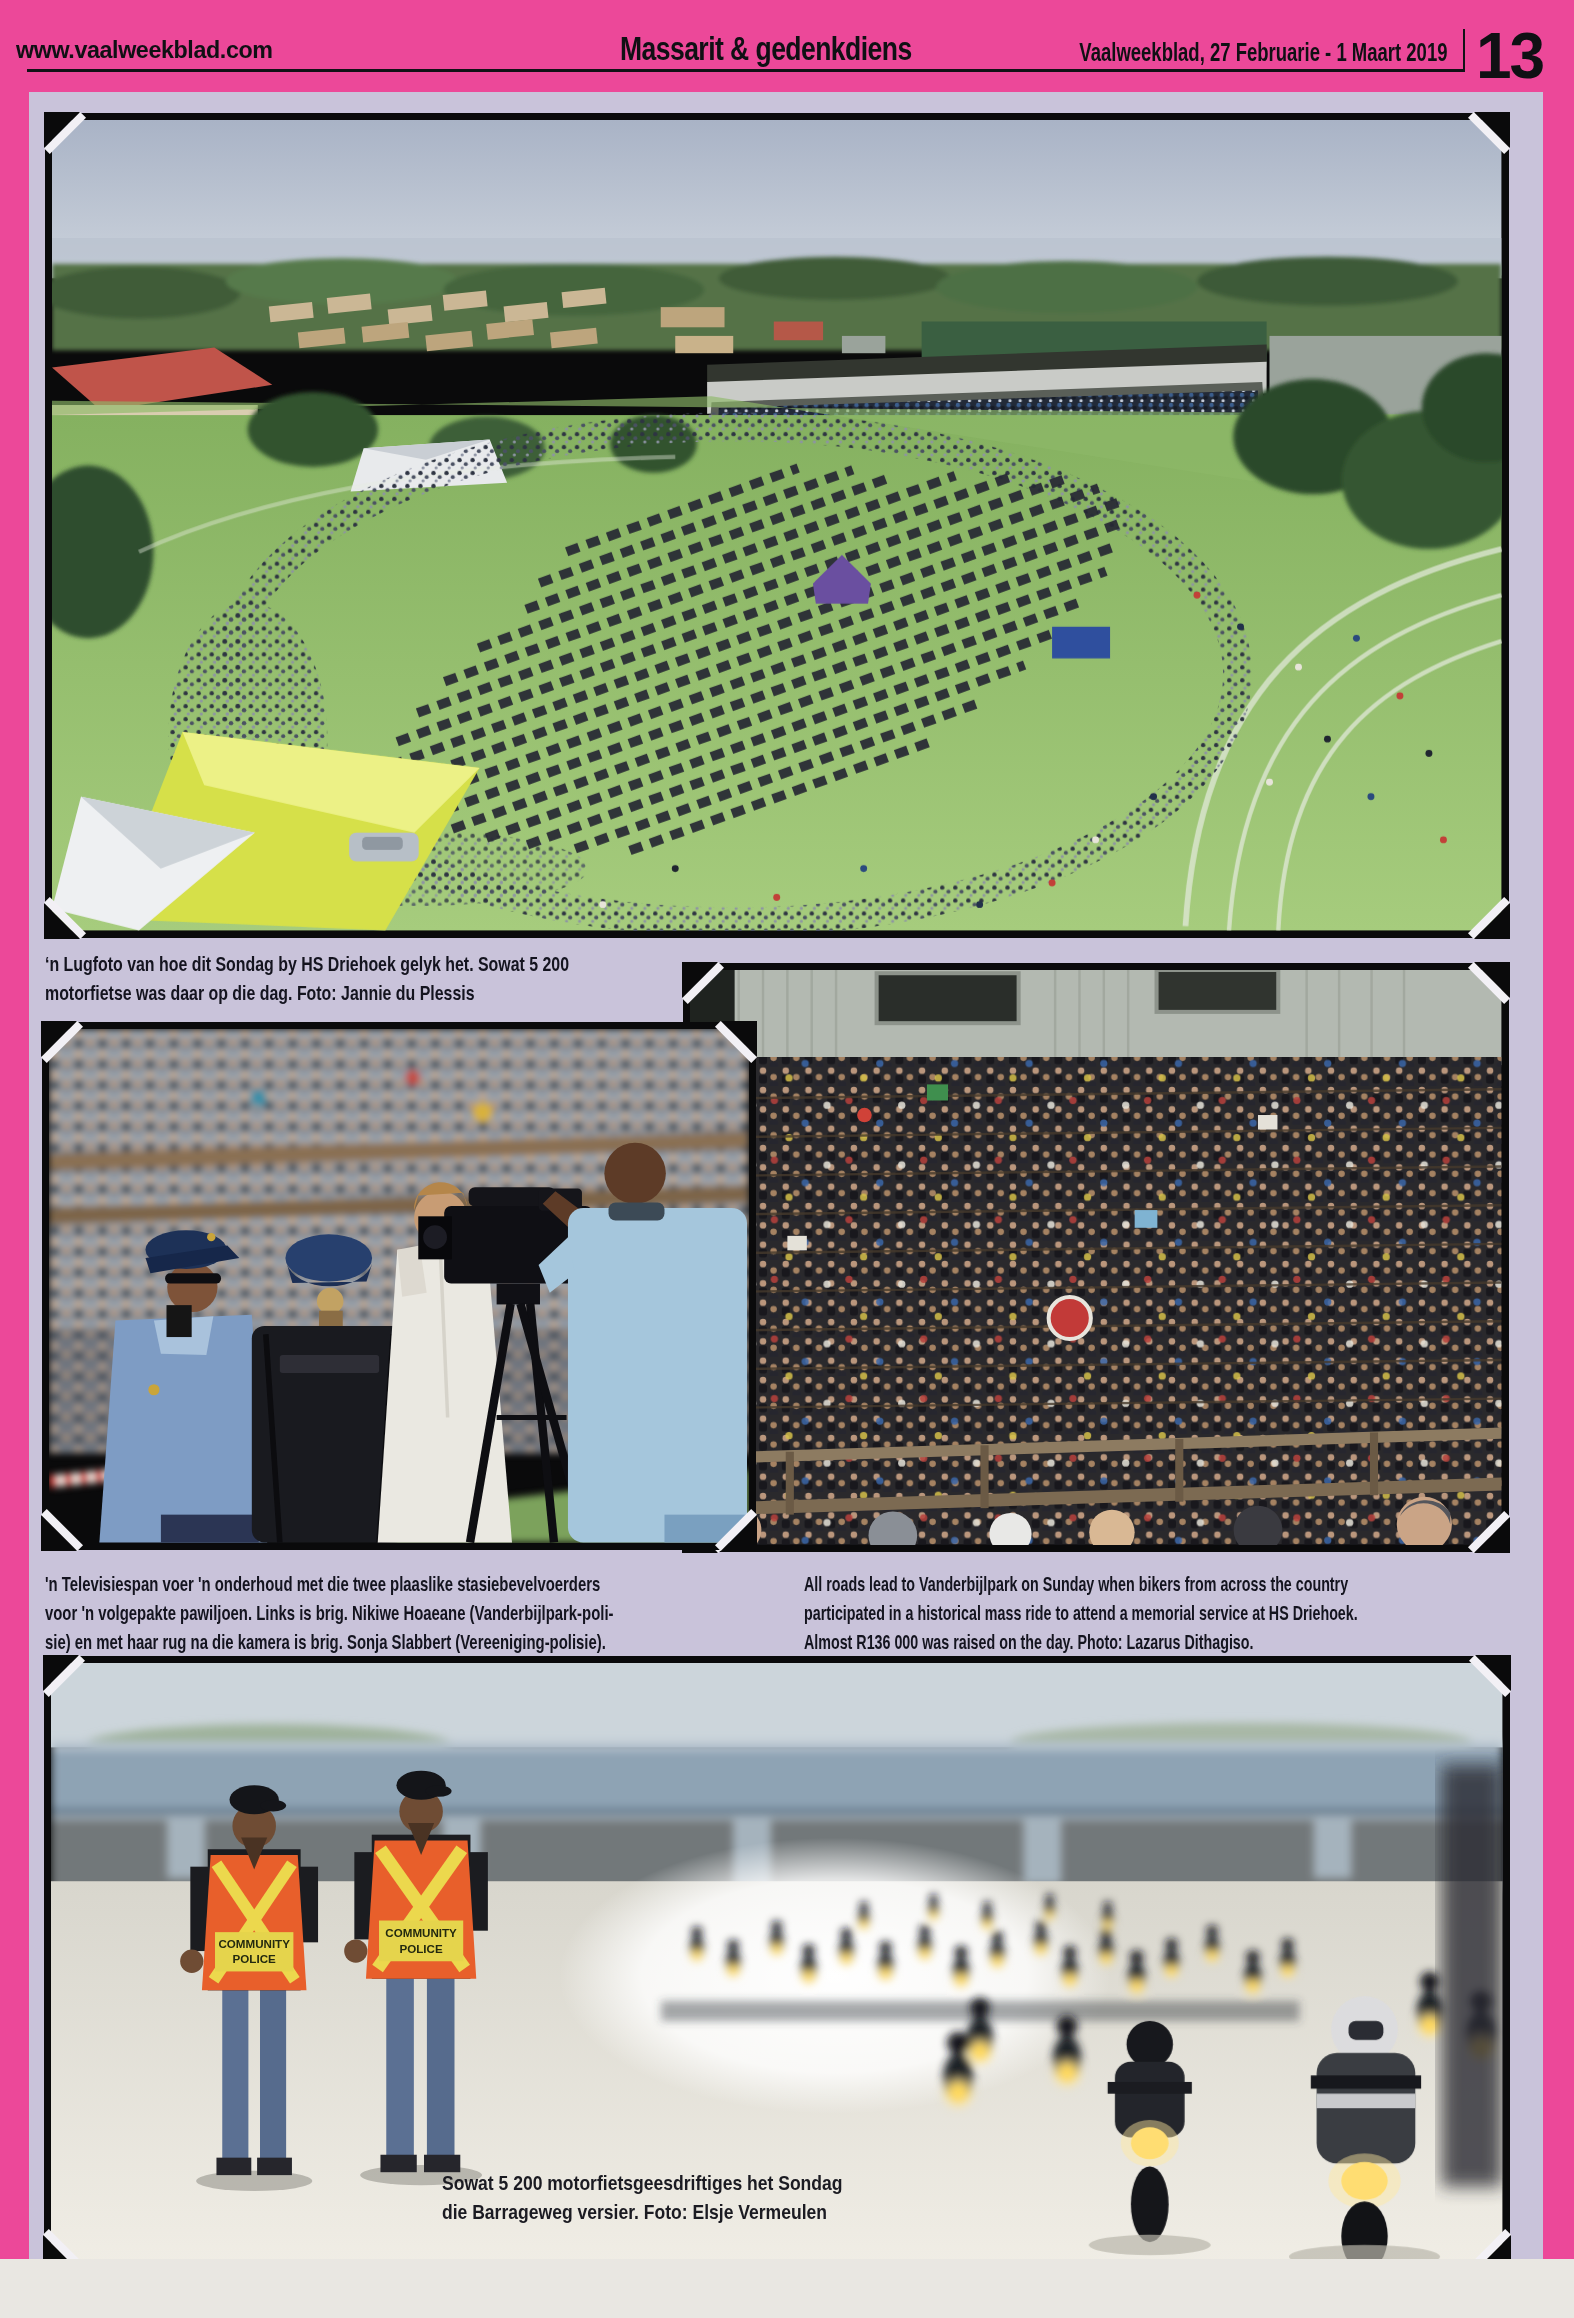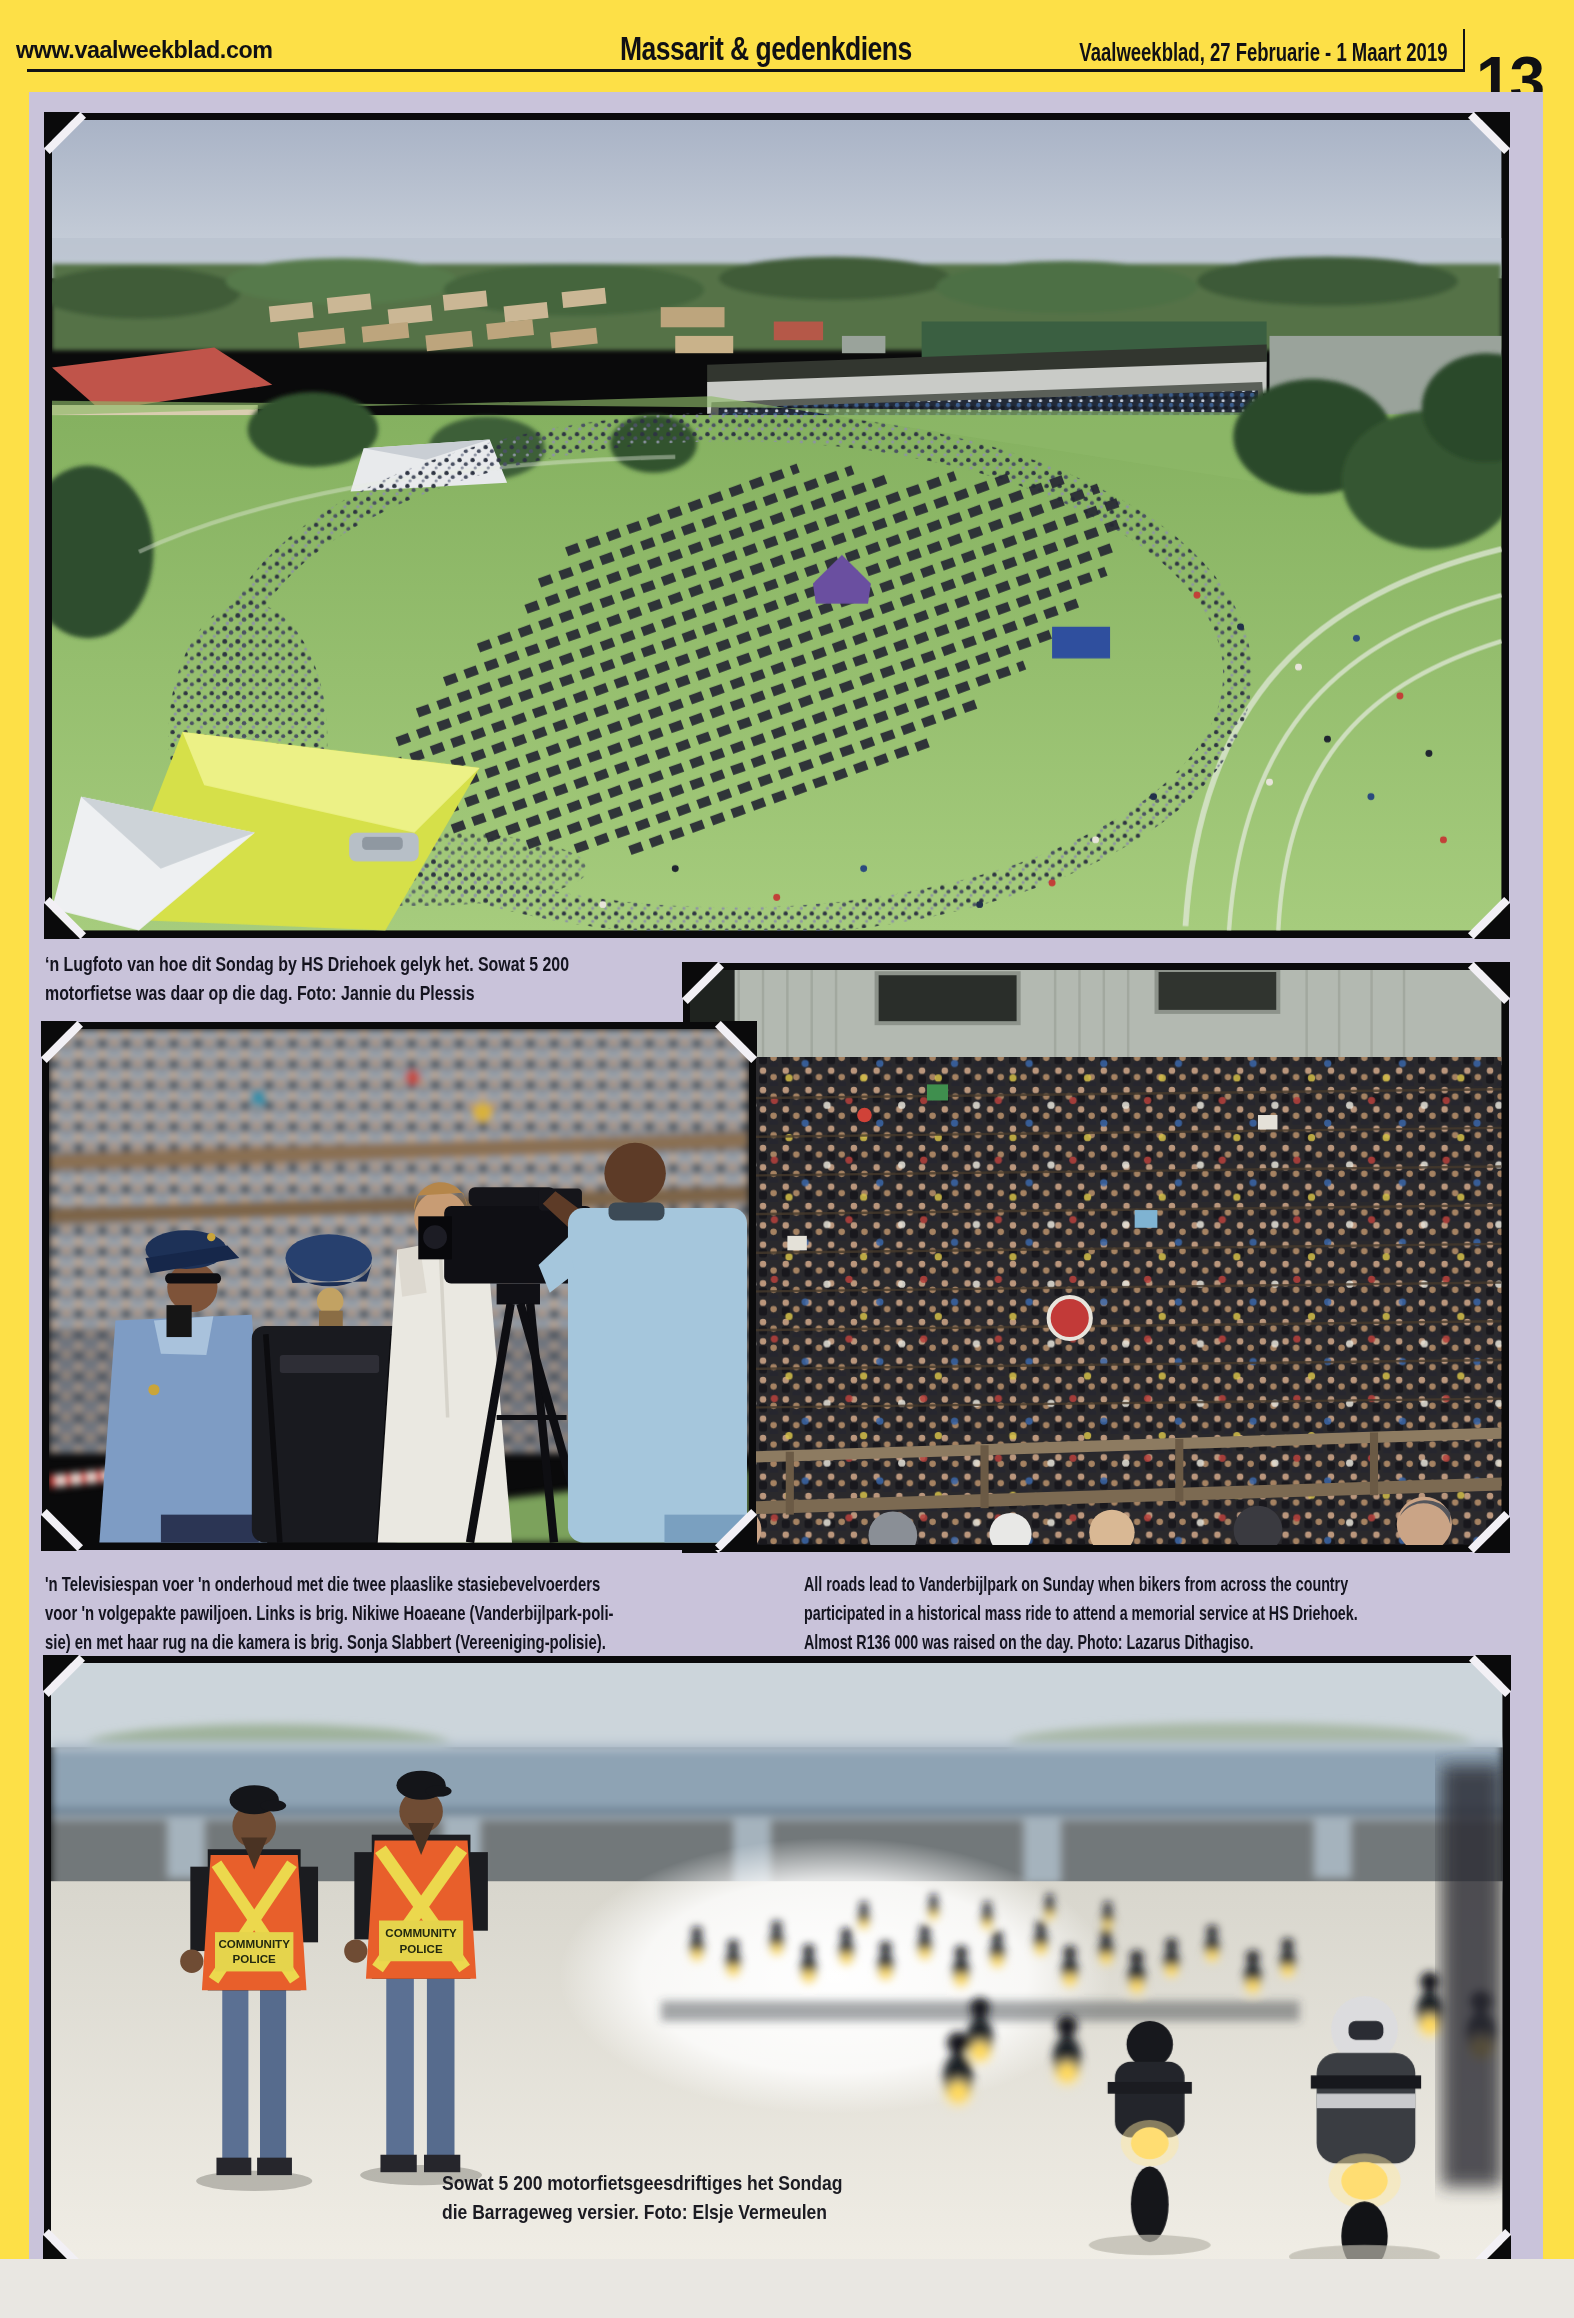--- a/index.html
+++ b/index.html
@@ -1,25 +1,25 @@
 <!DOCTYPE html>
 <html style="font-size:11.6px"><head>
 <meta charset="utf-8">
 <style>
   html,body{margin:0;padding:0;background:#e9e7e2;}
-  .page{position:relative;width:1574px;height:2259px;background:#fde047;overflow:hidden;
+  .page{position:relative;width:1574px;height:2259px;background:#ec4899;overflow:hidden;
         font-family:"Liberation Sans", sans-serif;color:#101014;}
   
   .hdr-left{position:absolute;left:16px;top:36px;font-size:24px;font-weight:bold;white-space:nowrap;
             transform:scaleX(.97);transform-origin:0 0;letter-spacing:-0.4px;}
   .hdr-center{position:absolute;left:620px;top:29px;font-size:34px;font-weight:bold;white-space:nowrap;
             transform:scaleX(.78);transform-origin:0 0;letter-spacing:-0.7px;}
   .hdr-right{position:absolute;right:127px;top:38px;font-size:25px;font-weight:bold;white-space:nowrap;
             transform:scaleX(.74);transform-origin:100% 0;}
-  .hdr-page{position:absolute;left:1476px;top:19px;font-size:64px;font-weight:bold;letter-spacing:-2.2px;margin-top:24px;}
+  .hdr-page{position:absolute;left:1476px;top:19px;font-size:64px;font-weight:bold;letter-spacing:-2.2px;}
   .hdr-rule{position:absolute;left:27px;top:69px;width:1436px;height:2.9px;background:#111216;}
   .hdr-vline{position:absolute;left:1463px;top:29px;width:2.2px;height:43px;background:#111216;}
   
   .panel{position:absolute;left:29px;top:92px;width:1514px;height:2196px;background:#c9c3da;}
   
   .photo{position:absolute;background:#0a0a0b;padding:7.3px;box-sizing:border-box;}
   .photo svg.content{display:block;width:100%;height:100%;}
   .corner{position:absolute;width:42px;height:42px;pointer-events:none;}
   .corner svg{display:block;width:42px;height:42px;}
   .corner.tl{left:-0.7px;top:-0.7px;}

